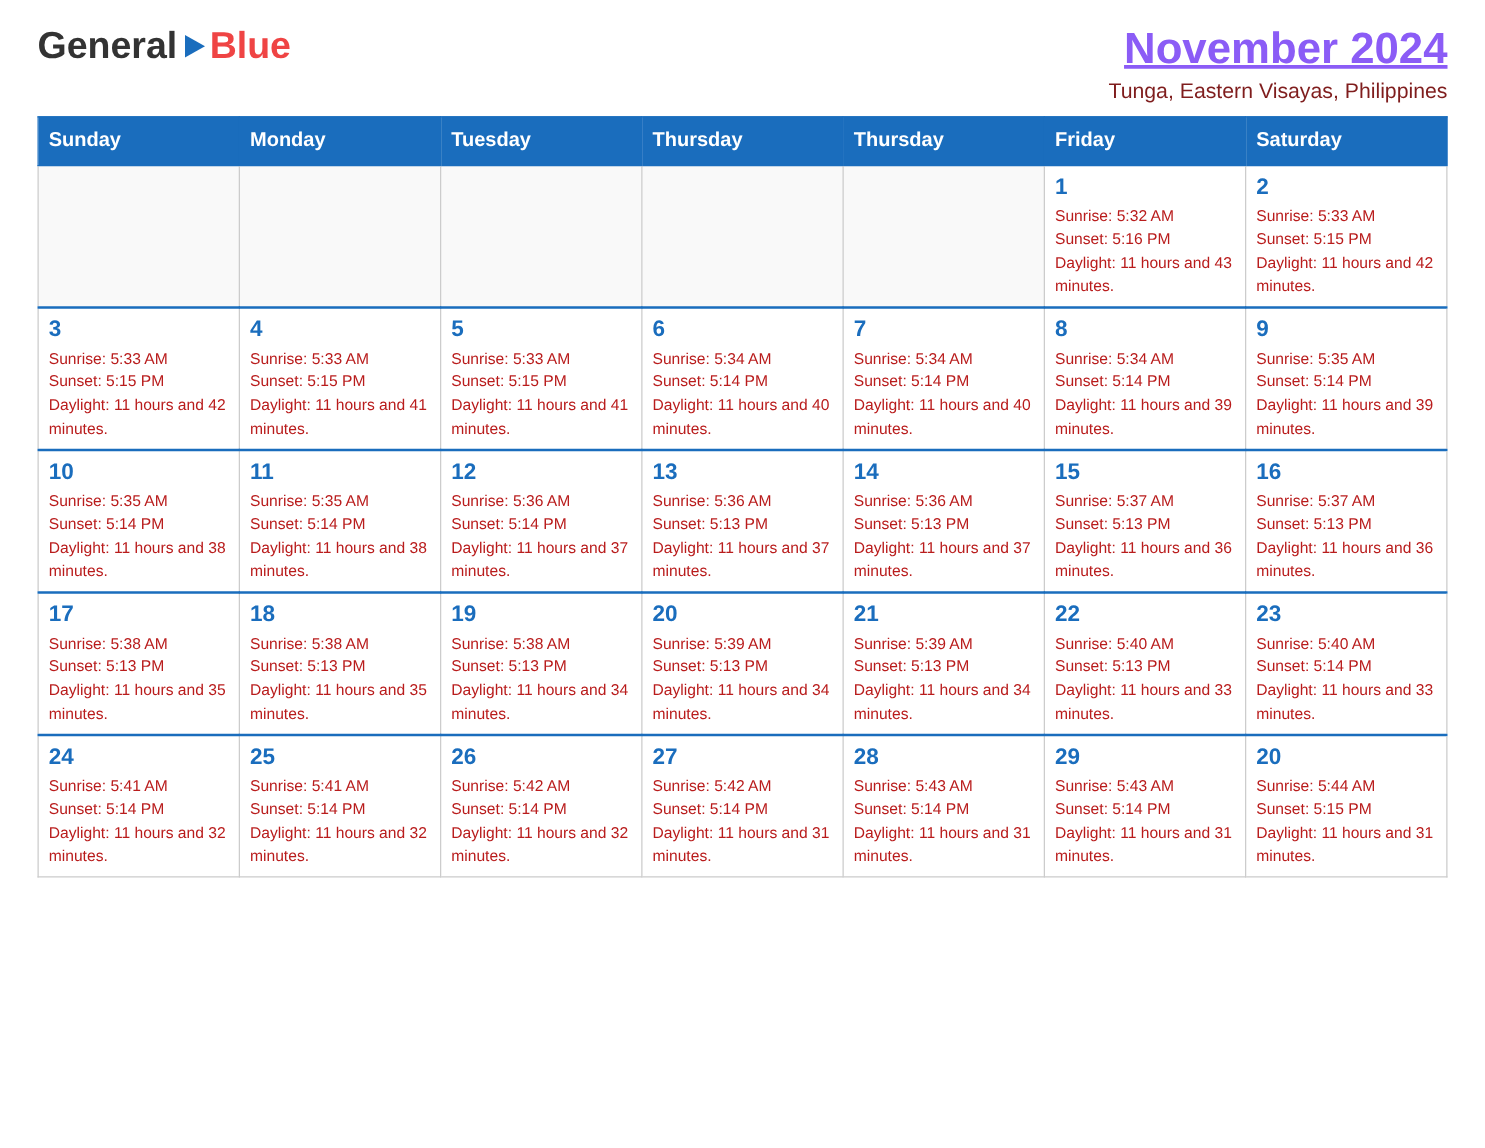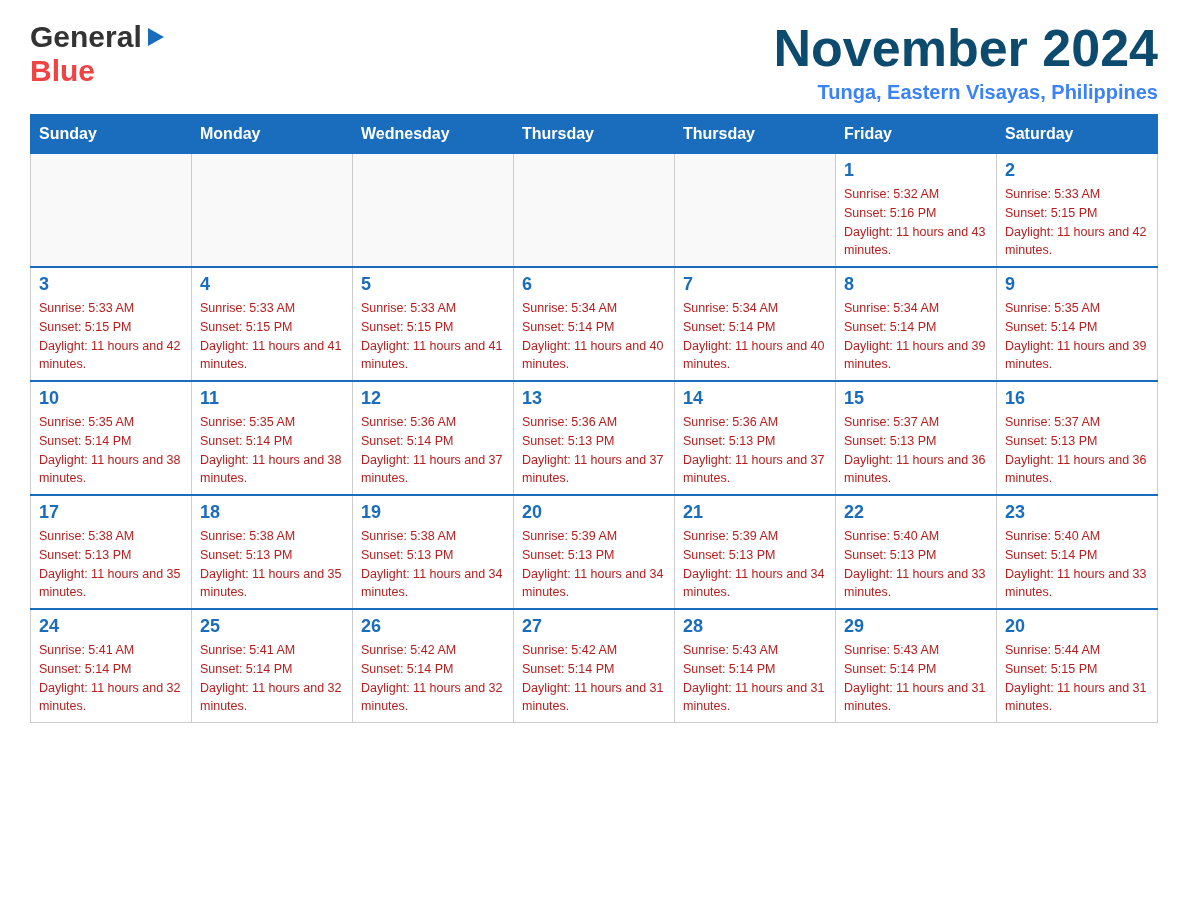--- a/index.html
+++ b/index.html
@@ -14,40 +14,40 @@
 
     .header-area {
       display: flex;
       align-items: flex-start;
       justify-content: space-between;
       margin-bottom: 10px;
     }
 
     .logo-area {
       display: flex;
-      flex-direction: column;
+      flex-direction: row;
       align-items: flex-start;
     }
 
     .title-area {
       text-align: right;
     }
 
     .month-title {
-      font-size: 52px;
-      font-weight: bold;
-      color: #0c4a6e;
+      font-size: 35px;
+      font-weight: bold;
+      color: #8b5cf6;
       line-height: 1.1;
+      text-decoration: underline;
     }
 
     .location-subtitle {
-      font-size: 20px;
-      color: #3b82f6;
+      font-size: 17px;
+      color: #7f1d1d;
       margin-top: 4px;
-      font-weight: bold;
     }
 
     .calendar-table {
       width: 100%;
       border-collapse: collapse;
     }
 
     .calendar-table th {
       background-color: #1a6dbd;
       color: #fff;
@@ -123,21 +123,21 @@
     <div class="month-title">November 2024</div>
     <div class="location-subtitle">Tunga, Eastern Visayas, Philippines</div>
   </div>
 </div>
 
 <table class="calendar-table">
   <thead>
     <tr>
       <th>Sunday</th>
       <th>Monday</th>
-      <th>Wednesday</th>
+      <th>Tuesday</th>
       <th>Thursday</th>
       <th>Thursday</th>
       <th>Friday</th>
       <th>Saturday</th>
     </tr>
   </thead>
   <tbody id="calendar-body">
   <tr>
         <td class="empty-cell"></td>
         <td class="empty-cell"></td>

